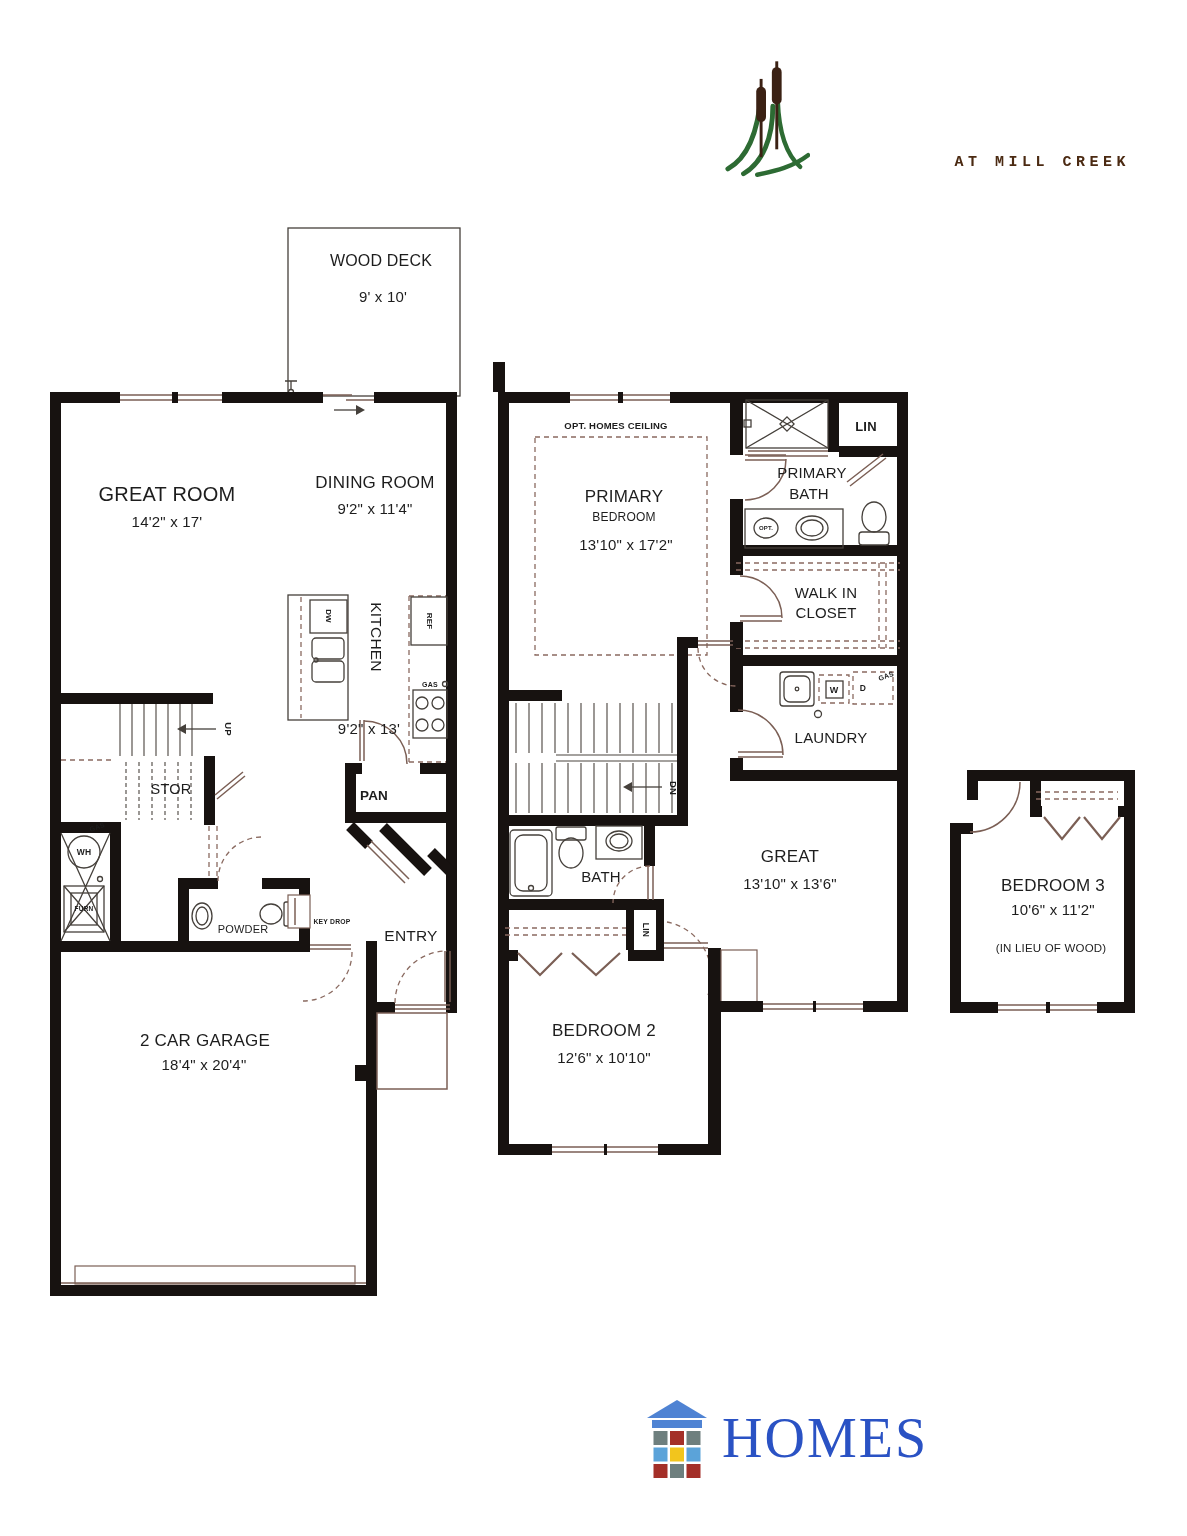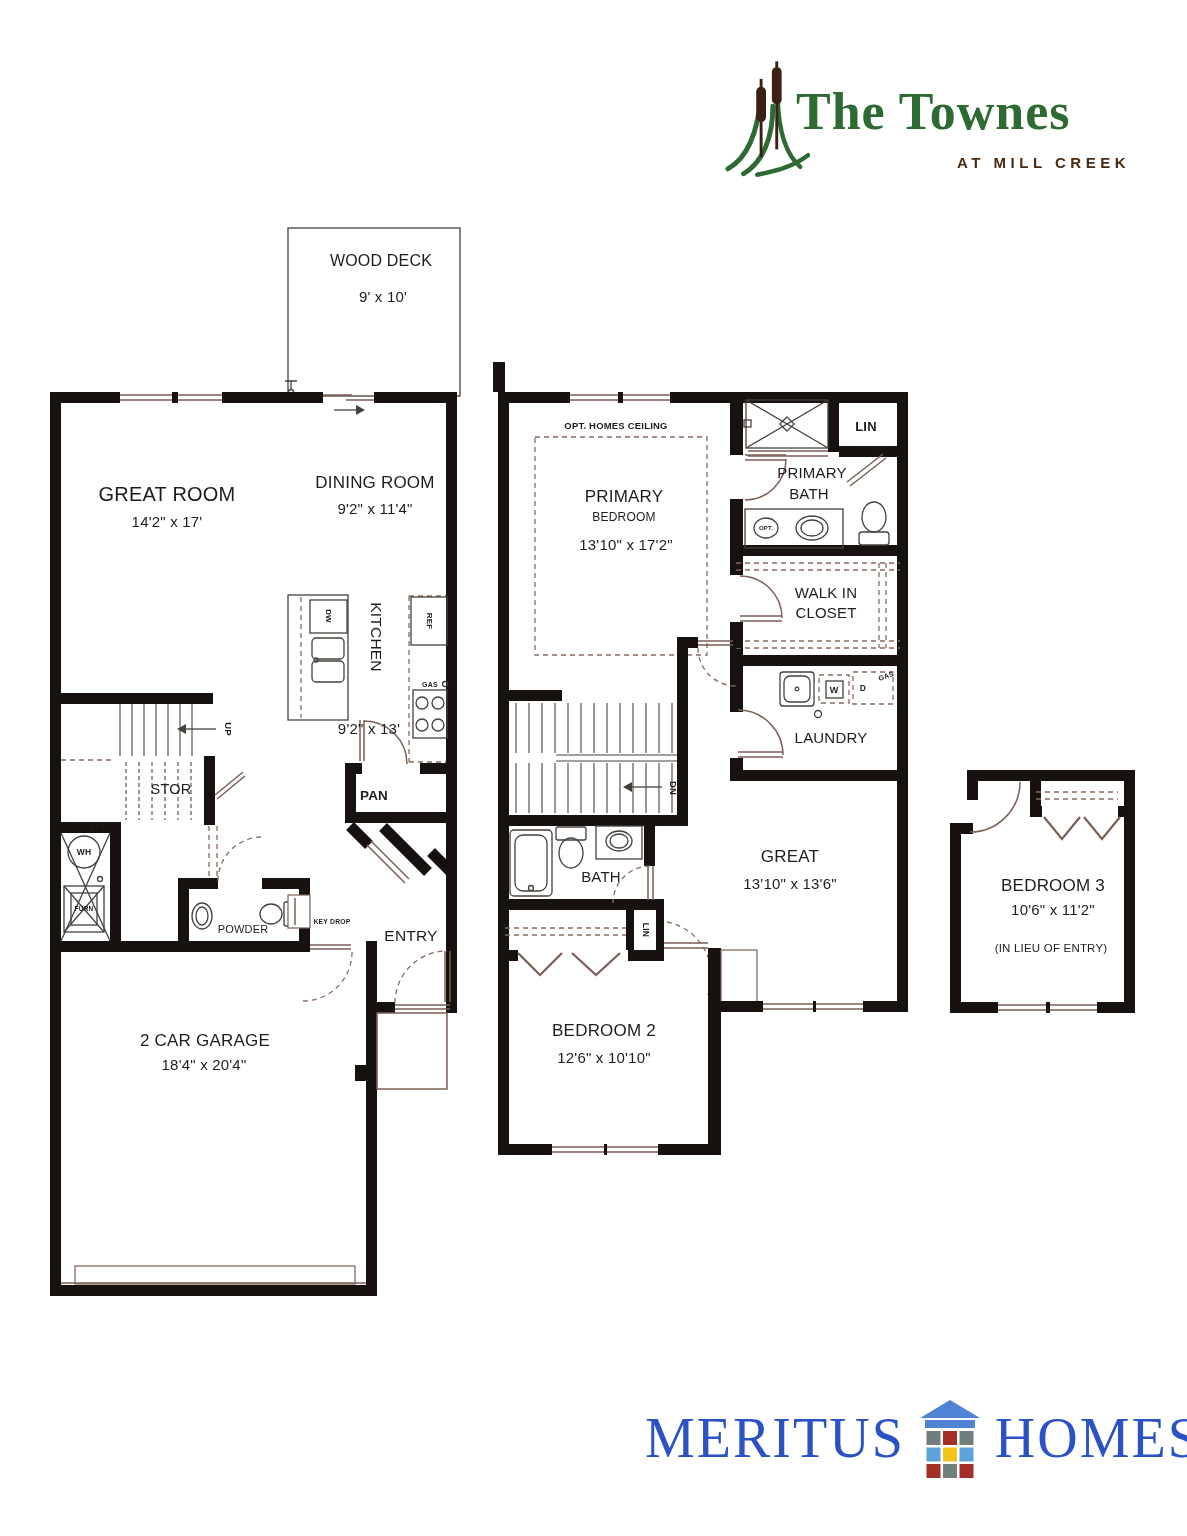--- a/index.html
+++ b/index.html
@@ -22,21 +22,21 @@
   
   .willow{position:absolute;left:68px;top:64px;display:flex;align-items:flex-start;color:#131313;
           font-family:"Liberation Serif",serif;}
   .willow .the{font-size:44px;margin-top:8px;letter-spacing:1px;}
   .willow .name{font-size:92px;margin-top:-16px;letter-spacing:2px;}
   
   .townes{position:absolute;left:722px;top:56px;width:412px;height:130px;}
   .townes .cattails{position:absolute;left:0;top:2px;}
   .townes .tname{position:absolute;left:74px;top:26px;font-family:"Liberation Serif",serif;
                  font-size:52px;font-weight:bold;letter-spacing:1px;}
-  .townes .ttag{position:absolute;right:4px;top:98px;font-family:Liberation Sans, sans-serif;
+  .townes .ttag{position:absolute;right:4px;top:98px;font-family:Liberation Mono, monospace;
                 font-size:15px;font-weight:bold;letter-spacing:4.5px;}
   
   .meritus{position:absolute;left:645px;top:1398px;display:flex;align-items:center;gap:13px;
            font-family:"Liberation Serif",serif;font-size:56px;letter-spacing:2px;}
 </style>
 </head>
 <body>
 
 <div class="page">
 
@@ -45,21 +45,20 @@
     <svg class="cattails" width="88" height="122" viewBox="0 0 90 122">
       <path d="M6,112 C28,100 37,72 40,36" stroke="#2d6b33" stroke-width="5" fill="none" stroke-linecap="round"></path>
       <path d="M22,117 C42,105 52,80 52,48" stroke="#2d6b33" stroke-width="5" fill="none" stroke-linecap="round"></path>
       <path d="M80,110 C64,96 58,70 57,42" stroke="#2d6b33" stroke-width="4.5" fill="none" stroke-linecap="round"></path>
       <path d="M36,118 C56,114 72,110 88,98" stroke="#2d6b33" stroke-width="4.5" fill="none" stroke-linecap="round"></path>
       <line x1="40" y1="100" x2="40" y2="20" stroke="#3b2114" stroke-width="3"></line>
       <line x1="56" y1="92" x2="56" y2="2" stroke="#3b2114" stroke-width="3"></line>
       <rect x="35" y="28" width="10" height="36" rx="5" fill="#3b2114"></rect>
       <rect x="51" y="8" width="10" height="38" rx="5" fill="#3b2114"></rect>
     </svg>
-    <div class="tname" style="color:#2d6b33">The Townes</div>
     <div class="ttag" style="color:#4b2a12">AT MILL CREEK</div>
   </div>
 
   <svg class="plan" width="1187" height="1536" viewBox="0 0 1187 1536">
 
     <g>
 
       <rect class="fx" x="288" y="228" width="172" height="168"></rect>
       <path class="fx" d="M285,381 h12 M291,381 v8"></path>
       <circle class="fx" cx="291" cy="392" r="2.5"></circle>
@@ -331,25 +330,24 @@
     <div class="lbl v b" style="left:673px;top:788px;font-size:9.5px">DN</div>
     <div class="lbl" style="left:601px;top:876px;font-size:15px">BATH</div>
     <div class="lbl v b" style="left:646px;top:930px;font-size:8.5px">LIN</div>
     <div class="lbl" style="left:790px;top:856px;font-size:17px">GREAT</div>
     <div class="lbl" style="left:790px;top:883px;font-size:15px">13'10" x 13'6"</div>
     <div class="lbl" style="left:604px;top:1030px;font-size:17px">BEDROOM 2</div>
     <div class="lbl" style="left:604px;top:1057px;font-size:15px">12'6" x 10'10"</div>
 
     <div class="lbl" style="left:1053px;top:885px;font-size:17px">BEDROOM 3</div>
     <div class="lbl" style="left:1053px;top:909px;font-size:15px">10'6" x 11'2"</div>
-    <div class="lbl" style="left:1051px;top:949px;font-size:11.5px">(IN LIEU OF ENTRY)</div>
+    <div class="lbl" style="left:1051px;top:949px;font-size:11.5px">(IN LIEU OF WOOD)</div>
   </div>
 
   <div class="meritus" style="color:#2a52c4">
-    <span>MERITUS</span>
     <svg width="64" height="80" viewBox="0 0 64 80">
       <polygon points="32,2 62,20 2,20" fill="#4f83d3"></polygon>
       <rect x="7" y="22" width="50" height="8" fill="#4f83d3"></rect>
       <rect x="8.5" y="33" width="14" height="14" fill="#6e7f7e"></rect>
       <rect x="25" y="33" width="14" height="14" fill="#a42f28"></rect>
       <rect x="41.5" y="33" width="14" height="14" fill="#6e7f7e"></rect>
       <rect x="8.5" y="49.5" width="14" height="14" fill="#5ba3d9"></rect>
       <rect x="25" y="49.5" width="14" height="14" fill="#f2c51d"></rect>
       <rect x="41.5" y="49.5" width="14" height="14" fill="#5ba3d9"></rect>
       <rect x="8.5" y="66" width="14" height="14" fill="#a42f28"></rect>

